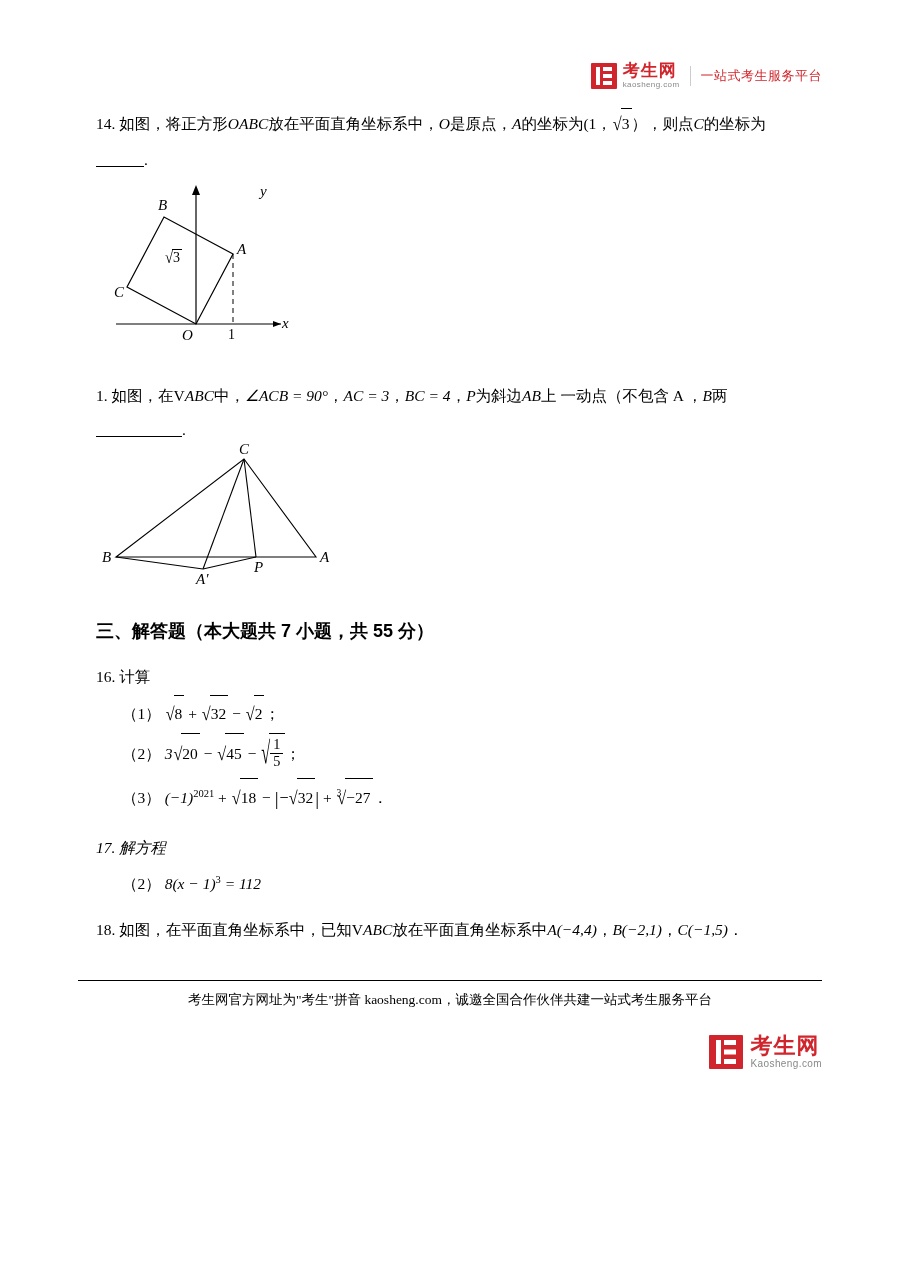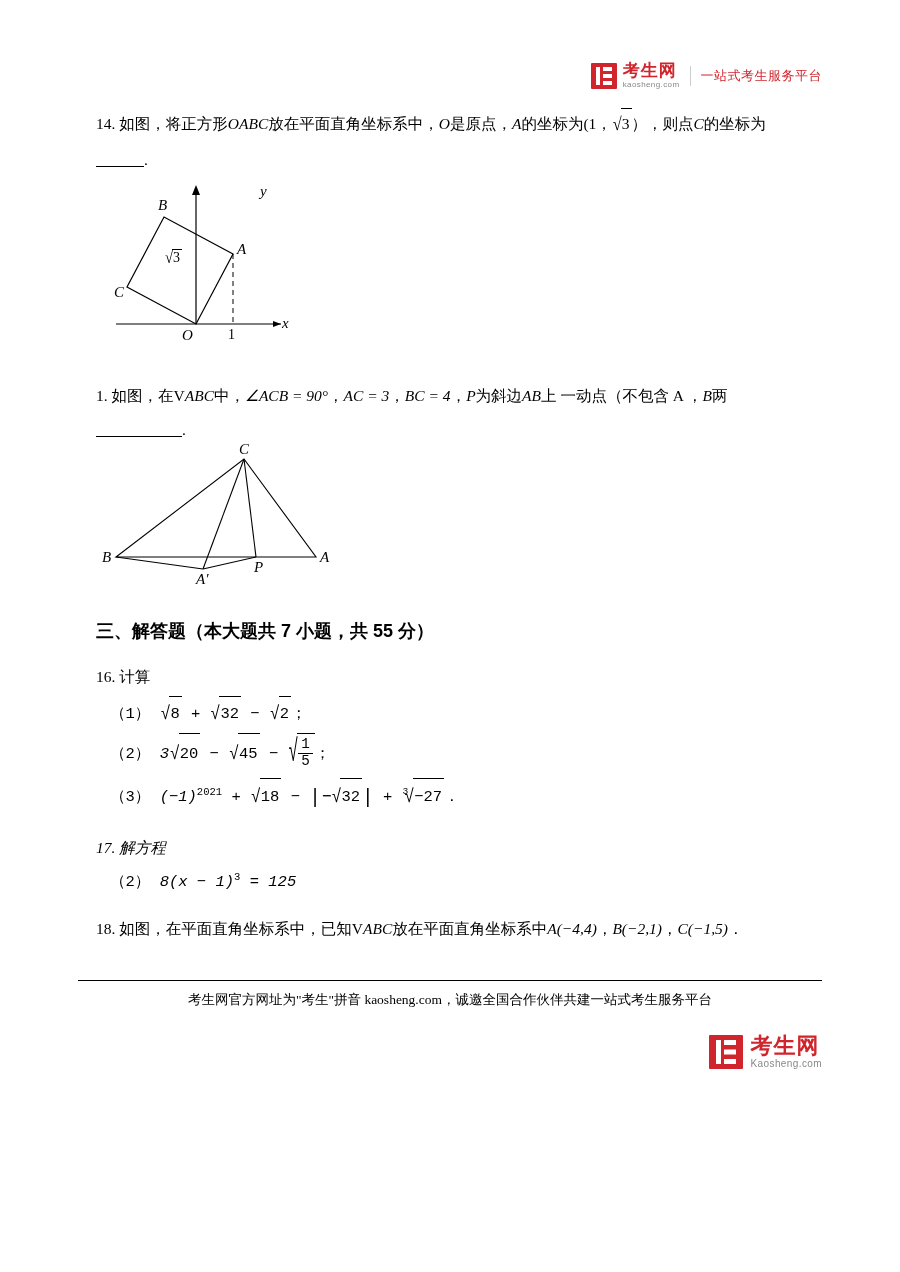--- a/index.html
+++ b/index.html
@@ -145,21 +145,21 @@
     font-family: "Liberation Sans", sans-serif;
     font-weight: bold;
     font-size: 18px;
     margin: 30px 0 16px 0;
   }
   .sub {
     font-size: 15.5px;
     line-height: 2.3;
     margin: 0;
   }
-  .sub-item { margin-left: 14px; font-family: Liberation Mono, monospace; }
+  .sub-item { margin-left: 26px; }
   
   .fig { position: relative; }
   
   .footer {
     position: absolute;
     left: 78px;
     right: 78px;
     bottom: 78px;
     border-top: 1px solid #000;
     padding-top: 10px;
@@ -279,21 +279,21 @@
       <span>（3）</span>
       <span class="it">(−1)</span><sup class="exp">2021</sup><span> + </span><span class="sqrt"><span class="radsign">√</span><span class="rad">18</span></span><span> − </span><span style="font-size:1.25em; vertical-align:-2px;">|</span><span class="sqrt"><span class="radsign">−√</span><span class="rad">32</span></span><span style="font-size:1.25em; vertical-align:-2px;">|</span><span> + </span><span class="sqrt"><span class="idx3">3</span><span class="radsign">√</span><span class="rad">−27</span></span><span>．</span>
     </p>
 
     <p class="sub" style="margin-top:8px;font-style:italic;">
       <span>17.</span>
       <span>解方程</span>
     </p>
     <p class="sub sub-item">
       <span>（2）</span>
-      <span class="it">8(x − 1)</span><sup class="exp">3</sup><span class="it"> = 125</span>
+      <span class="it">8(x − 1)</span><sup class="exp">3</sup><span class="it"> = 112</span>
     </p>
 
     <p class="sub" style="margin-top:10px;">
       <span>18.</span>
       <span>如图，在平面直角坐标系中，已知V</span><span class="it">ABC</span><span>放在平面直角坐标系中</span><span class="it">A(−4,4)</span><span>，</span><span class="it">B(−2,1)</span><span>，</span><span class="it">C(−1,5)</span><span>．</span>
     </p>
 
   </div>
 
   <div class="footer">

